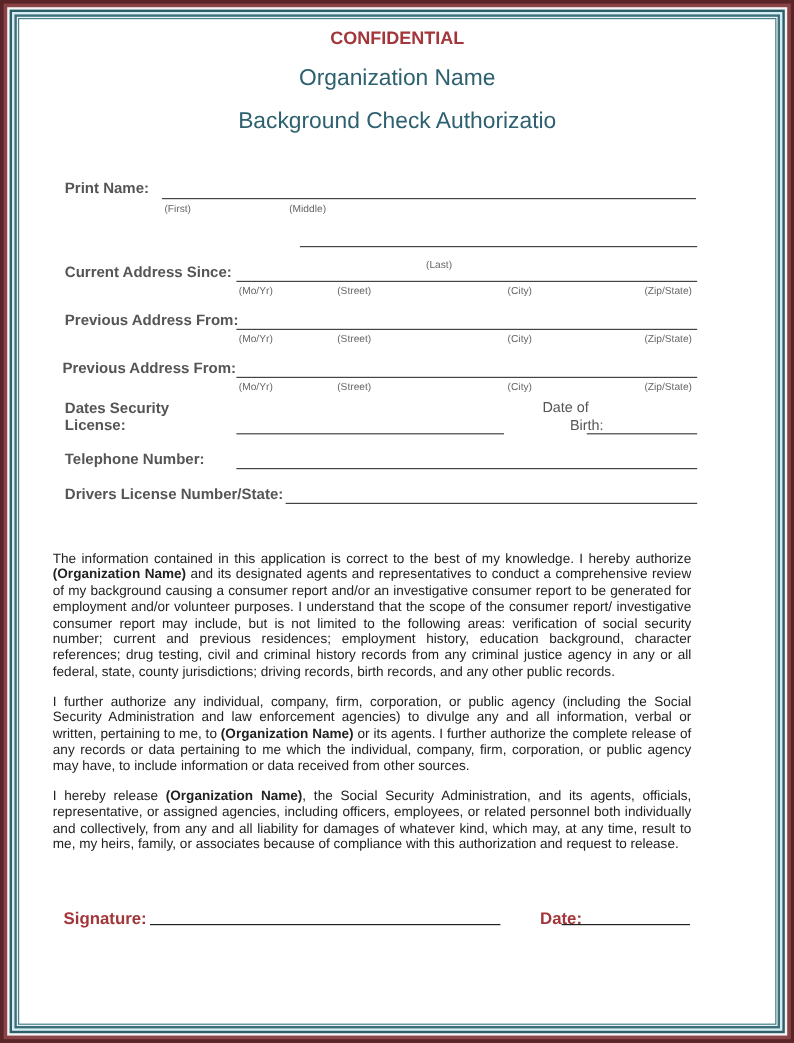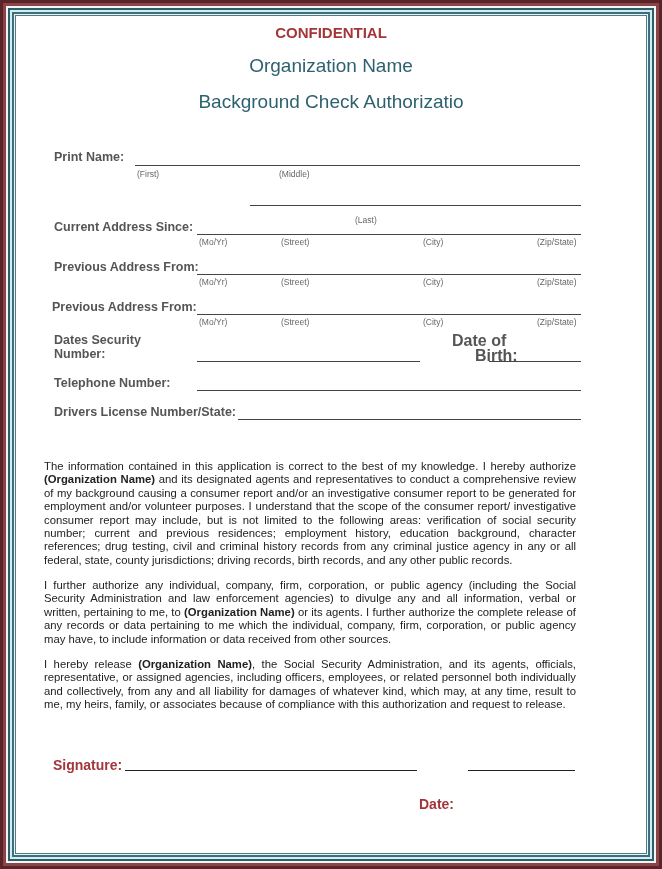--- a/index.html
+++ b/index.html
@@ -13,21 +13,21 @@
     .frame-b5 { position: absolute; left: 2px; top: 2px; right: 2px; bottom: 2px; background: #eaf4f6; }
     .frame-b6 { position: absolute; left: 1px; top: 1px; right: 1px; bottom: 1px; background: #4a7f8a; }
     .page { position: absolute; left: 1px; top: 1px; right: 1px; bottom: 1px; background: #ffffff; }
 
     .abs { position: absolute; }
     .confidential { left: 0; right: 0; top: 24px; text-align: center; color: #a3363a; font-weight: bold; font-size: 15px; }
     .org-name { left: 0; right: 0; top: 55px; text-align: center; color: #2e6170; font-size: 19px; }
     .doc-title { left: 0; right: 0; top: 80px; text-align: center; color: #2e6170; font-size: 19px; margin-top: 11px; }
 
     .lbl { color: #555; font-weight: bold; font-size: 12.5px; white-space: nowrap; }
-    .lbl-plain { color: #555; font-size: 16px; white-space: nowrap; font-weight: bold; }
+    .lbl-plain { color: #555; font-size: 12px; white-space: nowrap; }
     .line { position: absolute; height: 0; border-top: 1.5px solid #444; }
     .sub { color: #666; font-size: 8.5px; white-space: nowrap; }
 
     .para { position: absolute; left: 44px; width: 532px; font-size: 11.3px; line-height: 13.4px; color: #222; text-align: justify; }
     .para b { font-weight: bold; }
 
     .sig-lbl { color: #a3363a; font-weight: bold; font-size: 14px; white-space: nowrap; }
     .sig-line { position: absolute; height: 0; border-top: 1.5px solid #222; }
   </style>
 </head>
@@ -51,21 +51,21 @@
 
 <div style="position:absolute;left:0;top:0;width:662px;height:869px;">
 
   <div class="abs confidential">CONFIDENTIAL</div>
   <div class="abs org-name">Organization Name</div>
   <div class="abs doc-title">Background Check Authorizatio</div>
 
   <div class="abs lbl" style="left:54px;top:150px;">Print Name:</div>
   <div class="line" style="left:135px;top:165px;width:445px;"></div>
   <div class="abs sub" style="left:137px;top:169px;">(First)</div>
-  <div class="abs sub" style="left:241px;top:169px;margin-left:38px;">(Middle)</div>
+  <div class="abs sub" style="left:241px;top:169px;">(Middle)</div>
   <div class="abs sub" style="left:355px;top:169px;margin-top:46px;">(Last)</div>
 
   <div class="line" style="left:250px;top:205px;width:331px;"></div>
 
   <div class="abs lbl" style="left:54px;top:220px;">Current Address Since:</div>
   <div class="line" style="left:197px;top:234px;width:384px;"></div>
   <div class="abs sub" style="left:199px;top:237px;">(Mo/Yr)</div>
   <div class="abs sub" style="left:281px;top:237px;">(Street)</div>
   <div class="abs sub" style="left:423px;top:237px;">(City)</div>
   <div class="abs sub" style="left:537px;top:237px;">(Zip/State)</div>
@@ -78,36 +78,36 @@
   <div class="abs sub" style="left:537px;top:277px;">(Zip/State)</div>
 
   <div class="abs lbl" style="left:52px;top:300px;">Previous Address From:</div>
   <div class="line" style="left:197px;top:314px;width:384px;"></div>
   <div class="abs sub" style="left:199px;top:317px;">(Mo/Yr)</div>
   <div class="abs sub" style="left:281px;top:317px;">(Street)</div>
   <div class="abs sub" style="left:423px;top:317px;">(City)</div>
   <div class="abs sub" style="left:537px;top:317px;">(Zip/State)</div>
 
   <div class="abs lbl" style="left:54px;top:333px;">Dates Security</div>
-  <div class="abs lbl" style="left:54px;top:347px;">Number:</div>
+  <div class="abs lbl" style="left:54px;top:347px;">License:</div>
   <div class="line" style="left:197px;top:361px;width:223px;"></div>
 
   <div class="abs lbl-plain" style="left:452px;top:332px;">Date of</div>
   <div class="abs lbl-plain" style="left:459px;top:347px;margin-left:16px;">Birth:</div>
   <div class="line" style="left:489px;top:361px;width:92px;"></div>
 
   <div class="abs lbl" style="left:54px;top:376px;">Telephone Number:</div>
   <div class="line" style="left:197px;top:390px;width:384px;"></div>
 
   <div class="abs lbl" style="left:54px;top:405px;">Drivers License Number/State:</div>
   <div class="line" style="left:238px;top:419px;width:343px;"></div>
 
   <div class="para" style="top:460px;"><span>The information contained in this application is correct to the best of my knowledge. I hereby authorize </span><b>(Organization Name)</b><span> and its designated agents and representatives to conduct a comprehensive review of my background causing a consumer report and/or an investigative consumer report to be generated for employment and/or volunteer purposes. I understand that the scope of the consumer report/ investigative consumer report may include, but is not limited to the following areas: verification of social security number; current and previous residences; employment history, education background, character references; drug testing, civil and criminal history records from any criminal justice agency in any or all federal, state, county jurisdictions; driving records, birth records, and any other public records.</span></div>
 
   <div class="para" style="top:579px;"><span>I further authorize any individual, company, firm, corporation, or public agency (including the Social Security Administration and law enforcement agencies) to divulge any and all information, verbal or written, pertaining to me, to </span><b>(Organization Name)</b><span> or its agents. I further authorize the complete release of any records or data pertaining to me which the individual, company, firm, corporation, or public agency may have, to include information or data received from other sources.</span></div>
 
   <div class="para" style="top:658px;"><span>I hereby release </span><b>(Organization Name)</b><span>, the Social Security Administration, and its agents, officials, representative, or assigned agencies, including officers, employees, or related personnel both individually and collectively, from any and all liability for damages of whatever kind, which may, at any time, result to me, my heirs, family, or associates because of compliance with this authorization and request to release.</span></div>
 
   <div class="abs sig-lbl" style="left:53px;top:757px;">Signature:</div>
   <div class="sig-line" style="left:125px;top:770px;width:292px;"></div>
-  <div class="abs sig-lbl" style="left:419px;top:757px;margin-top:39px;">Date:</div>
+  <div class="abs sig-lbl" style="left:450px;top:757px;">Date:</div>
   <div class="sig-line" style="left:468px;top:770px;width:107px;"></div>
 </div>
 
 </body></html>

